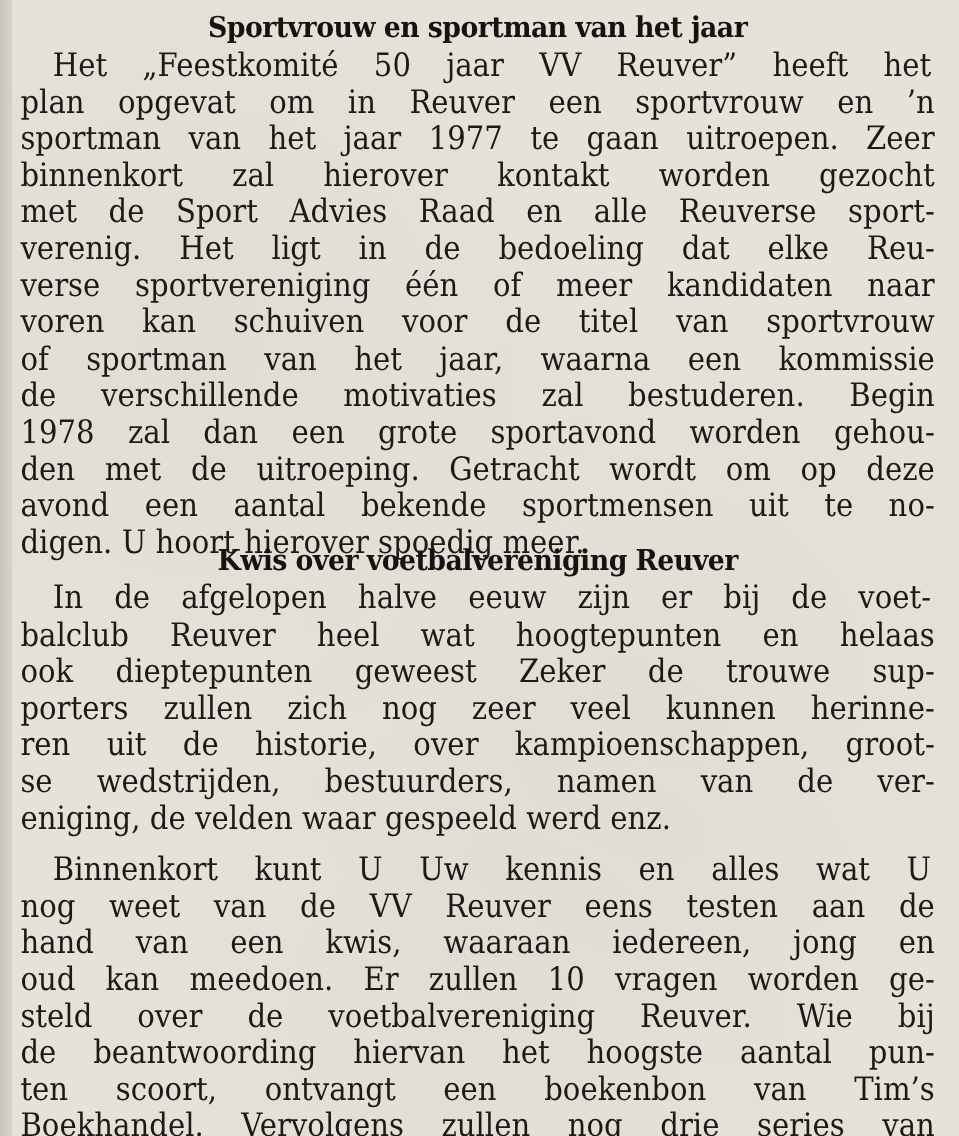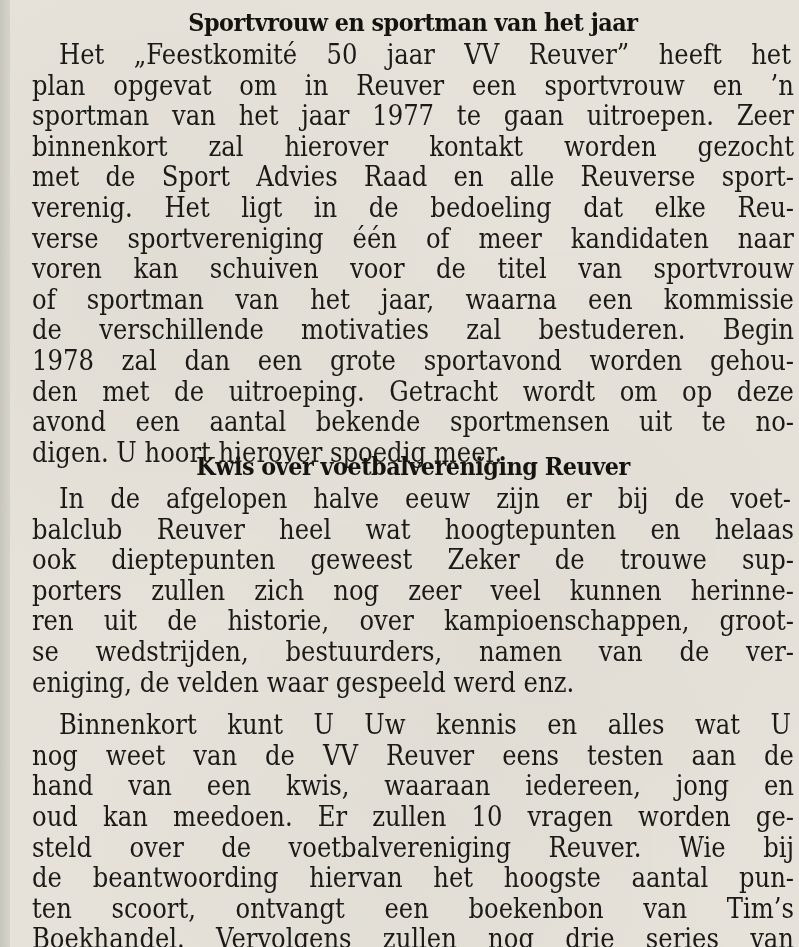--- a/index.html
+++ b/index.html
@@ -23,21 +23,21 @@
       position: absolute;
       left: 10px; top: 0; right: 0; bottom: 0;
       background: #e6e2d9;
       background-image:
         radial-gradient(circle at 20% 30%, rgba(0,0,0,0.025) 0, transparent 40%),
         radial-gradient(circle at 70% 60%, rgba(0,0,0,0.02) 0, transparent 45%),
         radial-gradient(circle at 50% 90%, rgba(0,0,0,0.02) 0, transparent 40%);
     }
     .article {
       position: absolute;
-      left: 32px;
+      left: 17px;
       width: 762px;
       font-family: "DejaVu Serif", "Liberation Serif", serif;
       color: #1c1a17;
     }
     .headline {
       text-align: center;
       font-family: "DejaVu Serif", serif;
       font-weight: bold;
       font-size: 24px;
       letter-spacing: -0.5px;

